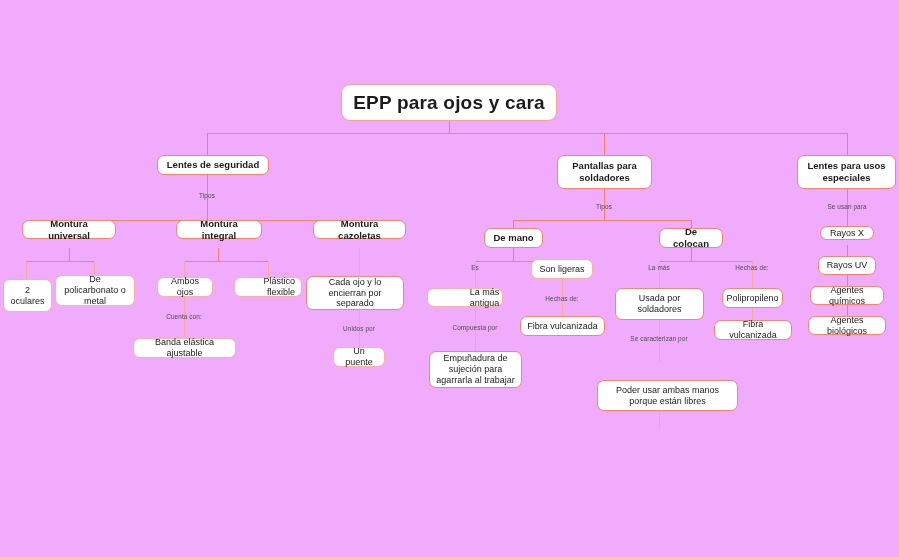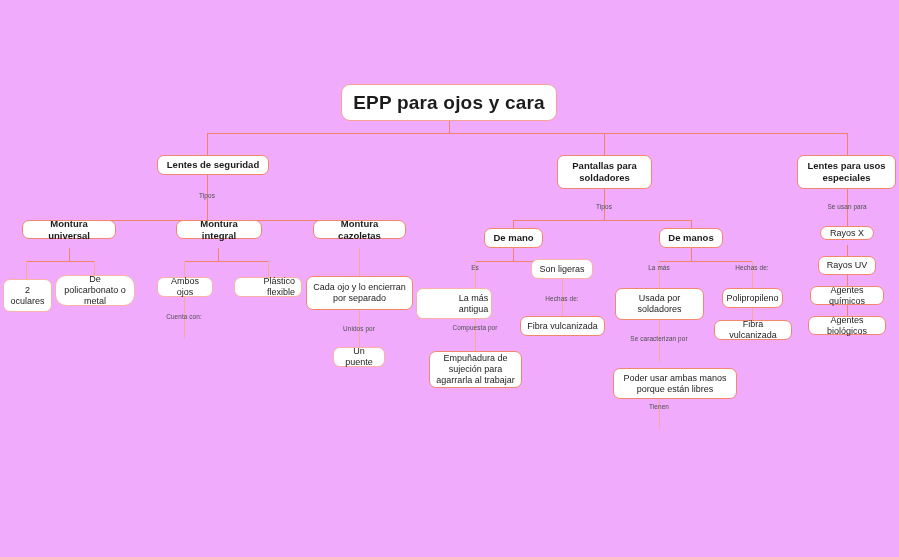--- a/index.html
+++ b/index.html
@@ -164,39 +164,40 @@
 
   <div class="node lvl1" style="left:157px; top:155px; width:112px; height:20px;">Lentes de seguridad</div>
   <div class="node lvl1" style="left:797px; top:155px; width:99px; height:34px;">Lentes para usos especiales</div>
   <div class="node lvl1" style="left:557px; top:155px; width:95px; height:34px;">Pantallas para soldadores</div>
 
   <div class="node lvl2" style="left:22px; top:220px; width:94px; height:19px;">Montura universal</div>
   <div class="node lvl2" style="left:176px; top:220px; width:86px; height:19px;">Montura integral</div>
   <div class="node lvl2" style="left:313px; top:220px; width:93px; height:19px;">Montura cazoletas</div>
 
   <div class="node leaf pale" style="left:3px; top:279px; width:49px; height:33px;">2 oculares</div>
-  <div class="node leaf pale" style="left:55px; top:275px; width:80px; height:31px;border-radius:11px;">De policarbonato o metal</div>
+  <div class="node leaf pale" style="left:55px; top:275px; width:80px; height:31px;">De policarbonato o metal</div>
 
   <div class="node leaf pale" style="left:157px; top:277px; width:56px; height:20px;">Ambos ojos</div>
   <div class="node leaf pale" style="left:234px; top:277px; width:68px; height:20px;text-align:right;">Plástico flexible</div>
-
-  <div class="node leaf" style="left:306px; top:276px; width:107px; height:34px;">Cada ojo y lo encierran por separado</div>
+  <div class="node leaf pale" style="left:133px; top:338px; width:103px; height:20px;">Banda elástica ajustable</div>
+
+  <div class="node leaf" style="left:306px; top:276px; width:98px; height:34px;">Cada ojo y lo encierran por separado</div>
   <div class="node leaf pale" style="left:333px; top:347px; width:52px; height:20px;">Un puente</div>
 
   <div class="node lvl2" style="left:484px; top:228px; width:59px; height:20px;">De mano</div>
-  <div class="node lvl2" style="left:659px; top:228px; width:64px; height:20px;">De manos</div>
-
-  <div class="node leaf pale" style="left:416px; top:288px; width:76px; height:31px;padding-left:45px;">La más antigua</div>
+  <div class="node lvl2" style="left:659px; top:228px; width:64px; height:20px;">De colocan</div>
+
+  <div class="node leaf pale" style="left:427px; top:288px; width:76px; height:19px;padding-left:45px;">La más antigua</div>
   <div class="node leaf pale" style="left:531px; top:259px; width:62px; height:20px;">Son ligeras</div>
   <div class="node leaf" style="left:429px; top:351px; width:93px; height:37px;">Empuñadura de sujeción para agarrarla al trabajar</div>
   <div class="node leaf" style="left:520px; top:316px; width:85px; height:20px;">Fibra vulcanizada</div>
 
   <div class="node leaf" style="left:615px; top:288px; width:89px; height:32px;">Usada por soldadores</div>
   <div class="node leaf" style="left:722px; top:288px; width:61px; height:20px;">Polipropileno</div>
   <div class="node leaf" style="left:714px; top:320px; width:78px; height:20px;">Fibra vulcanizada</div>
-  <div class="node leaf" style="left:597px; top:368px; width:124px; height:31px;margin-left:16px;">Poder usar ambas manos porque están libres</div>
+  <div class="node leaf" style="left:597px; top:380px; width:141px; height:31px;">Poder usar ambas manos porque están libres</div>
 
   <div class="node leaf" style="left:820px; top:226px; width:54px; height:14px;">Rayos X</div>
   <div class="node leaf" style="left:818px; top:256px; width:58px; height:19px;">Rayos UV</div>
   <div class="node leaf" style="left:810px; top:286px; width:74px; height:19px;">Agentes químicos</div>
   <div class="node leaf" style="left:808px; top:316px; width:78px; height:19px;">Agentes biológicos</div>
 
 </div>
 
 </body></html>

